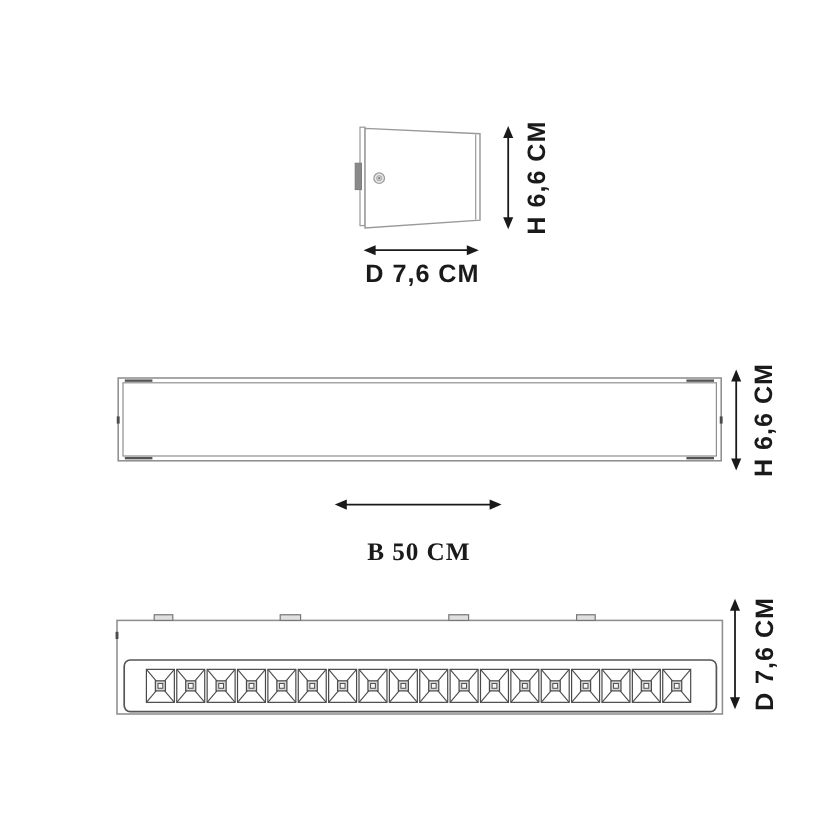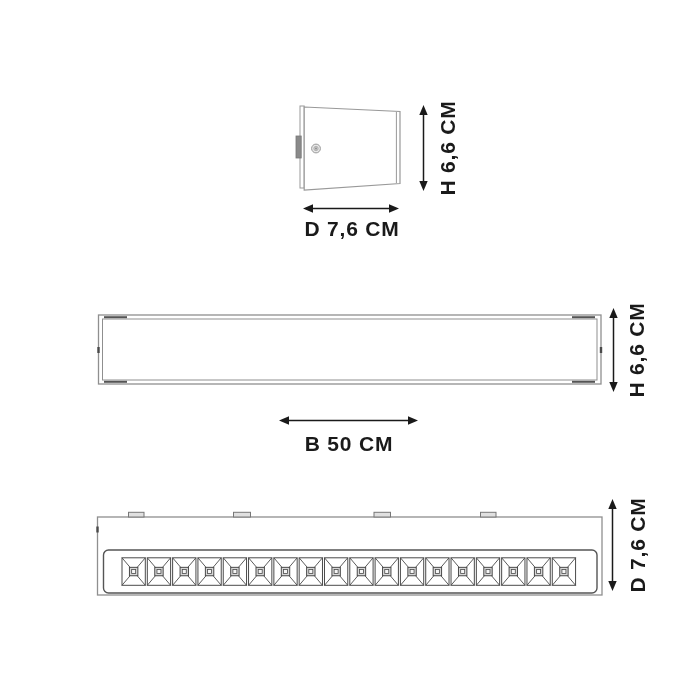--- a/index.html
+++ b/index.html
@@ -216,15 +216,15 @@
     <g>
       <line x1="612.5" y1="508" x2="612.5" y2="582" stroke="#1a1a1a" stroke-width="1.5"></line>
       <polygon points="612.5,499 608.3,509 616.7,509" fill="#1a1a1a"></polygon>
       <polygon points="612.5,591 608.3,581 616.7,581" fill="#1a1a1a"></polygon>
     </g>
   </svg>
 
   <div class="dim-label rot" style="left:448px;top:148px;">H 6,6 CM</div>
   <div class="dim-label" style="left:352px;top:229px;">D 7,6 CM</div>
   <div class="dim-label rot" style="left:637px;top:350px;">H 6,6 CM</div>
-  <div class="dim-label" style="left:349px;top:444px;">B 50 CM</div>
+  <div class="dim-label" style="left:349px;top:460px;font-family:Liberation Serif, serif;">B 50 CM</div>
   <div class="dim-label rot" style="left:638px;top:545px;">D 7,6 CM</div>
 </div>
 
 </body></html>

